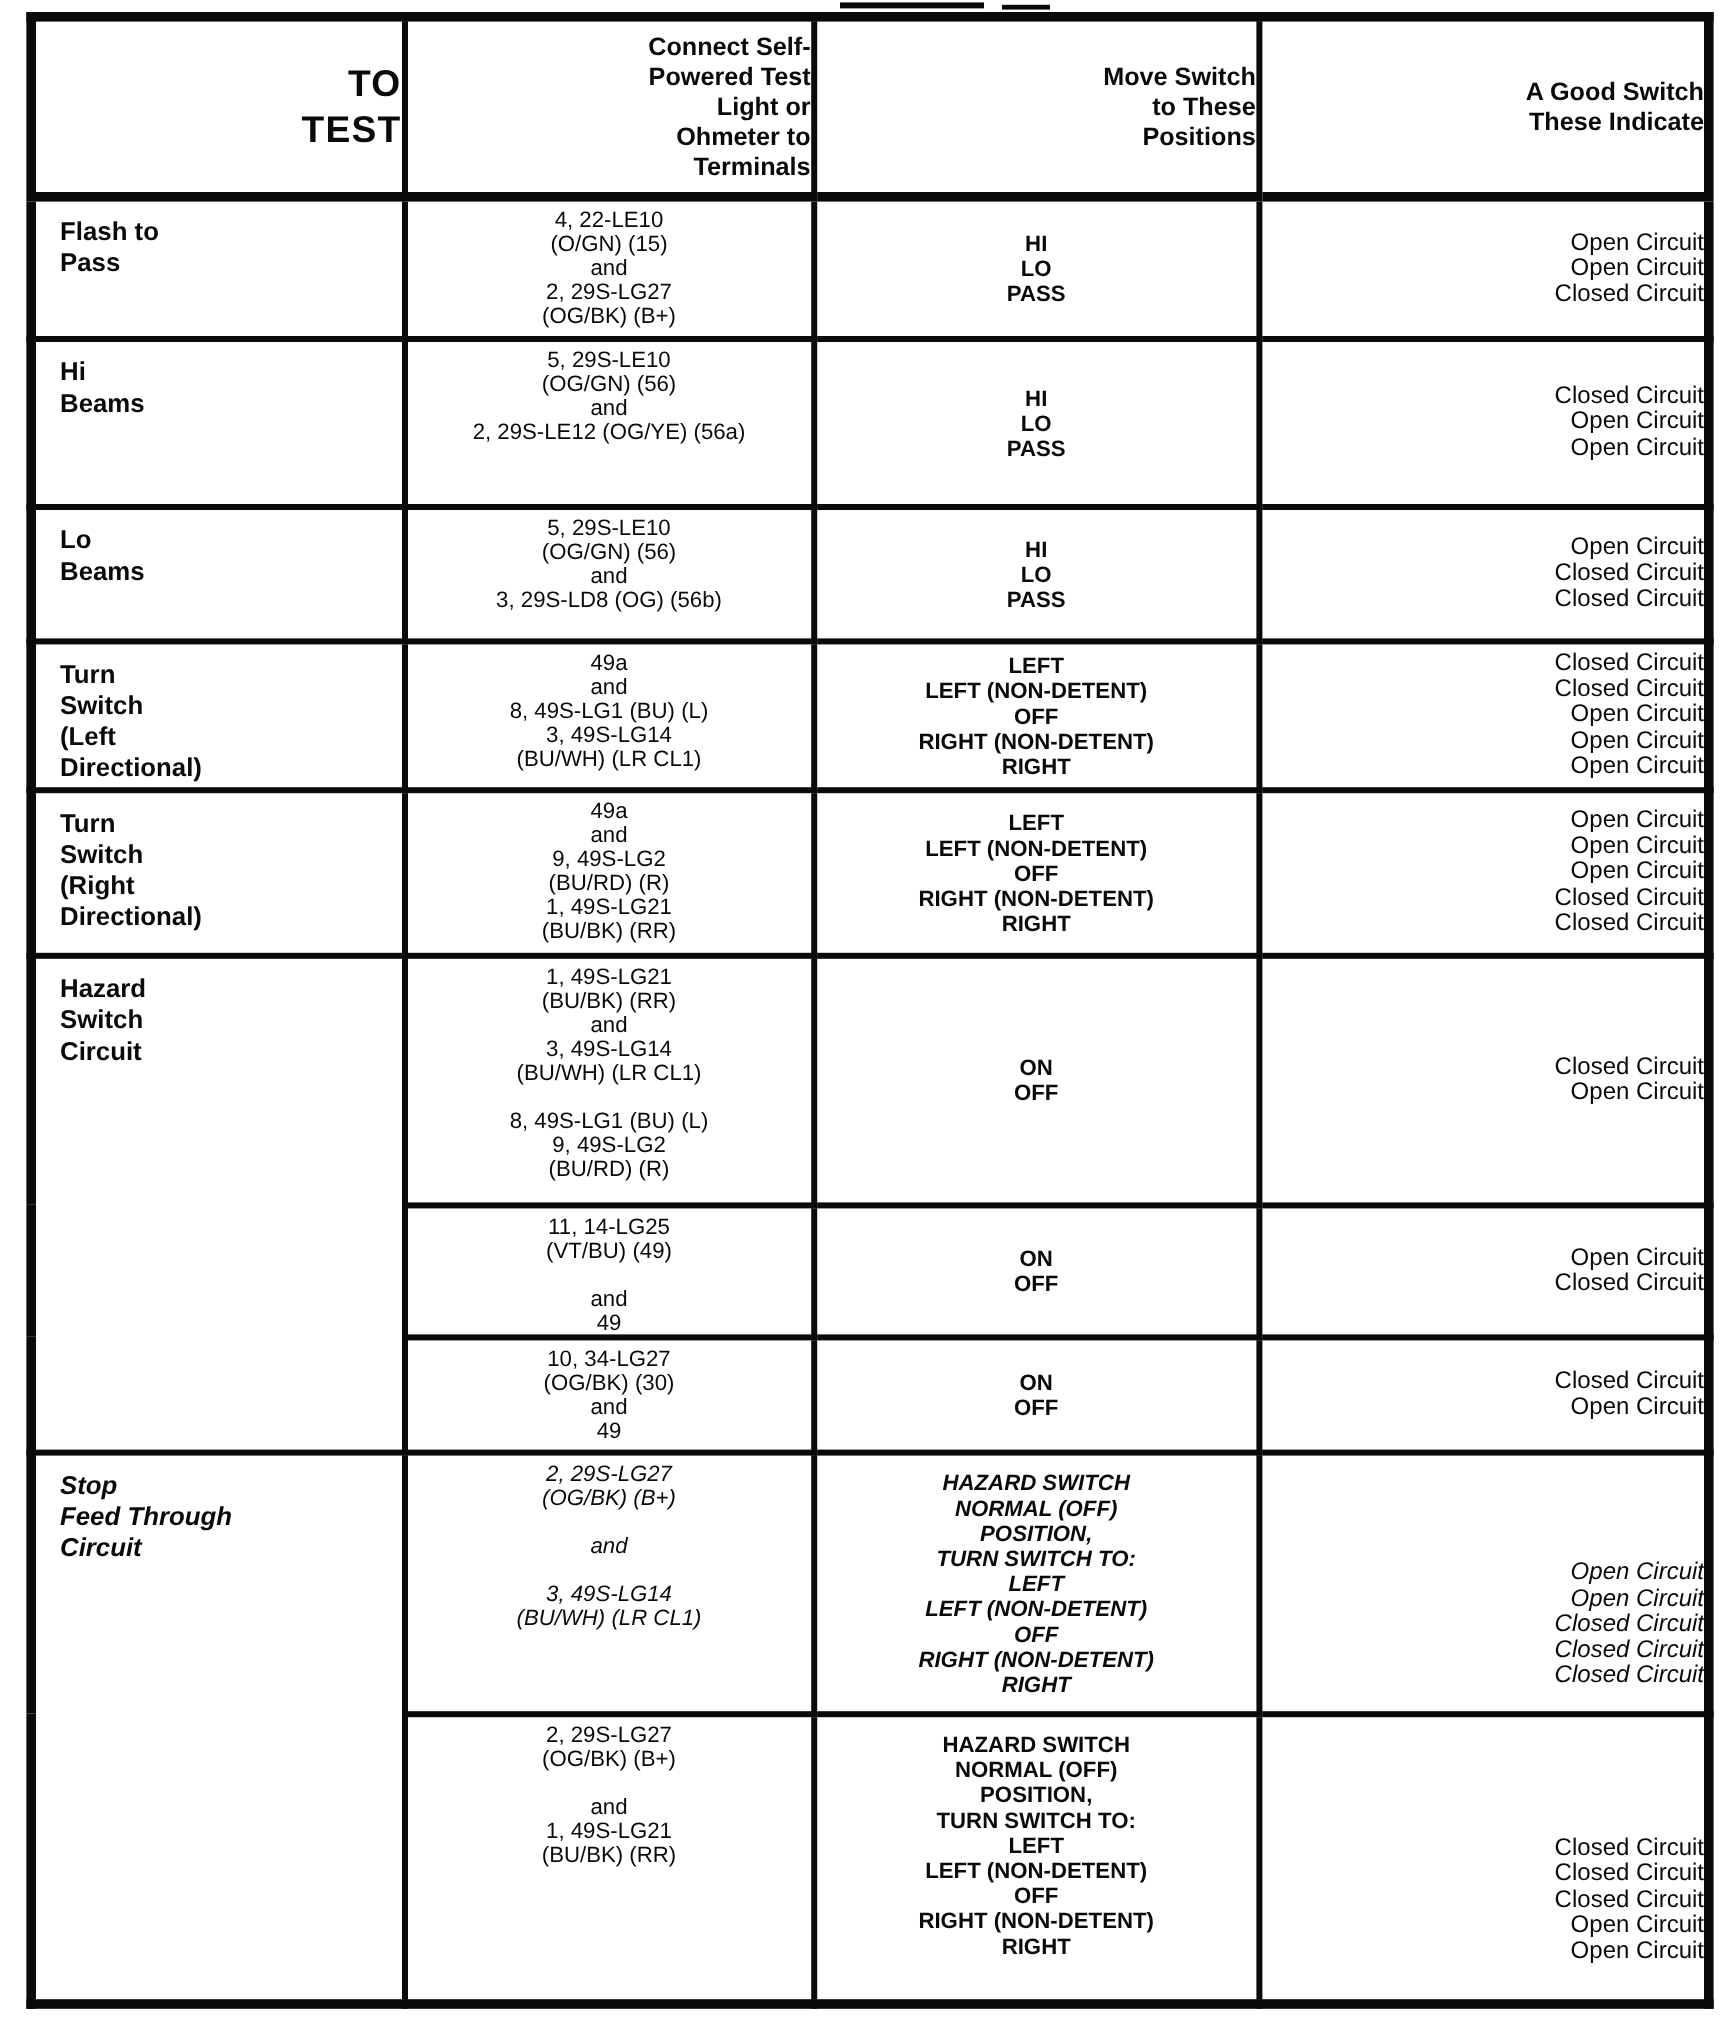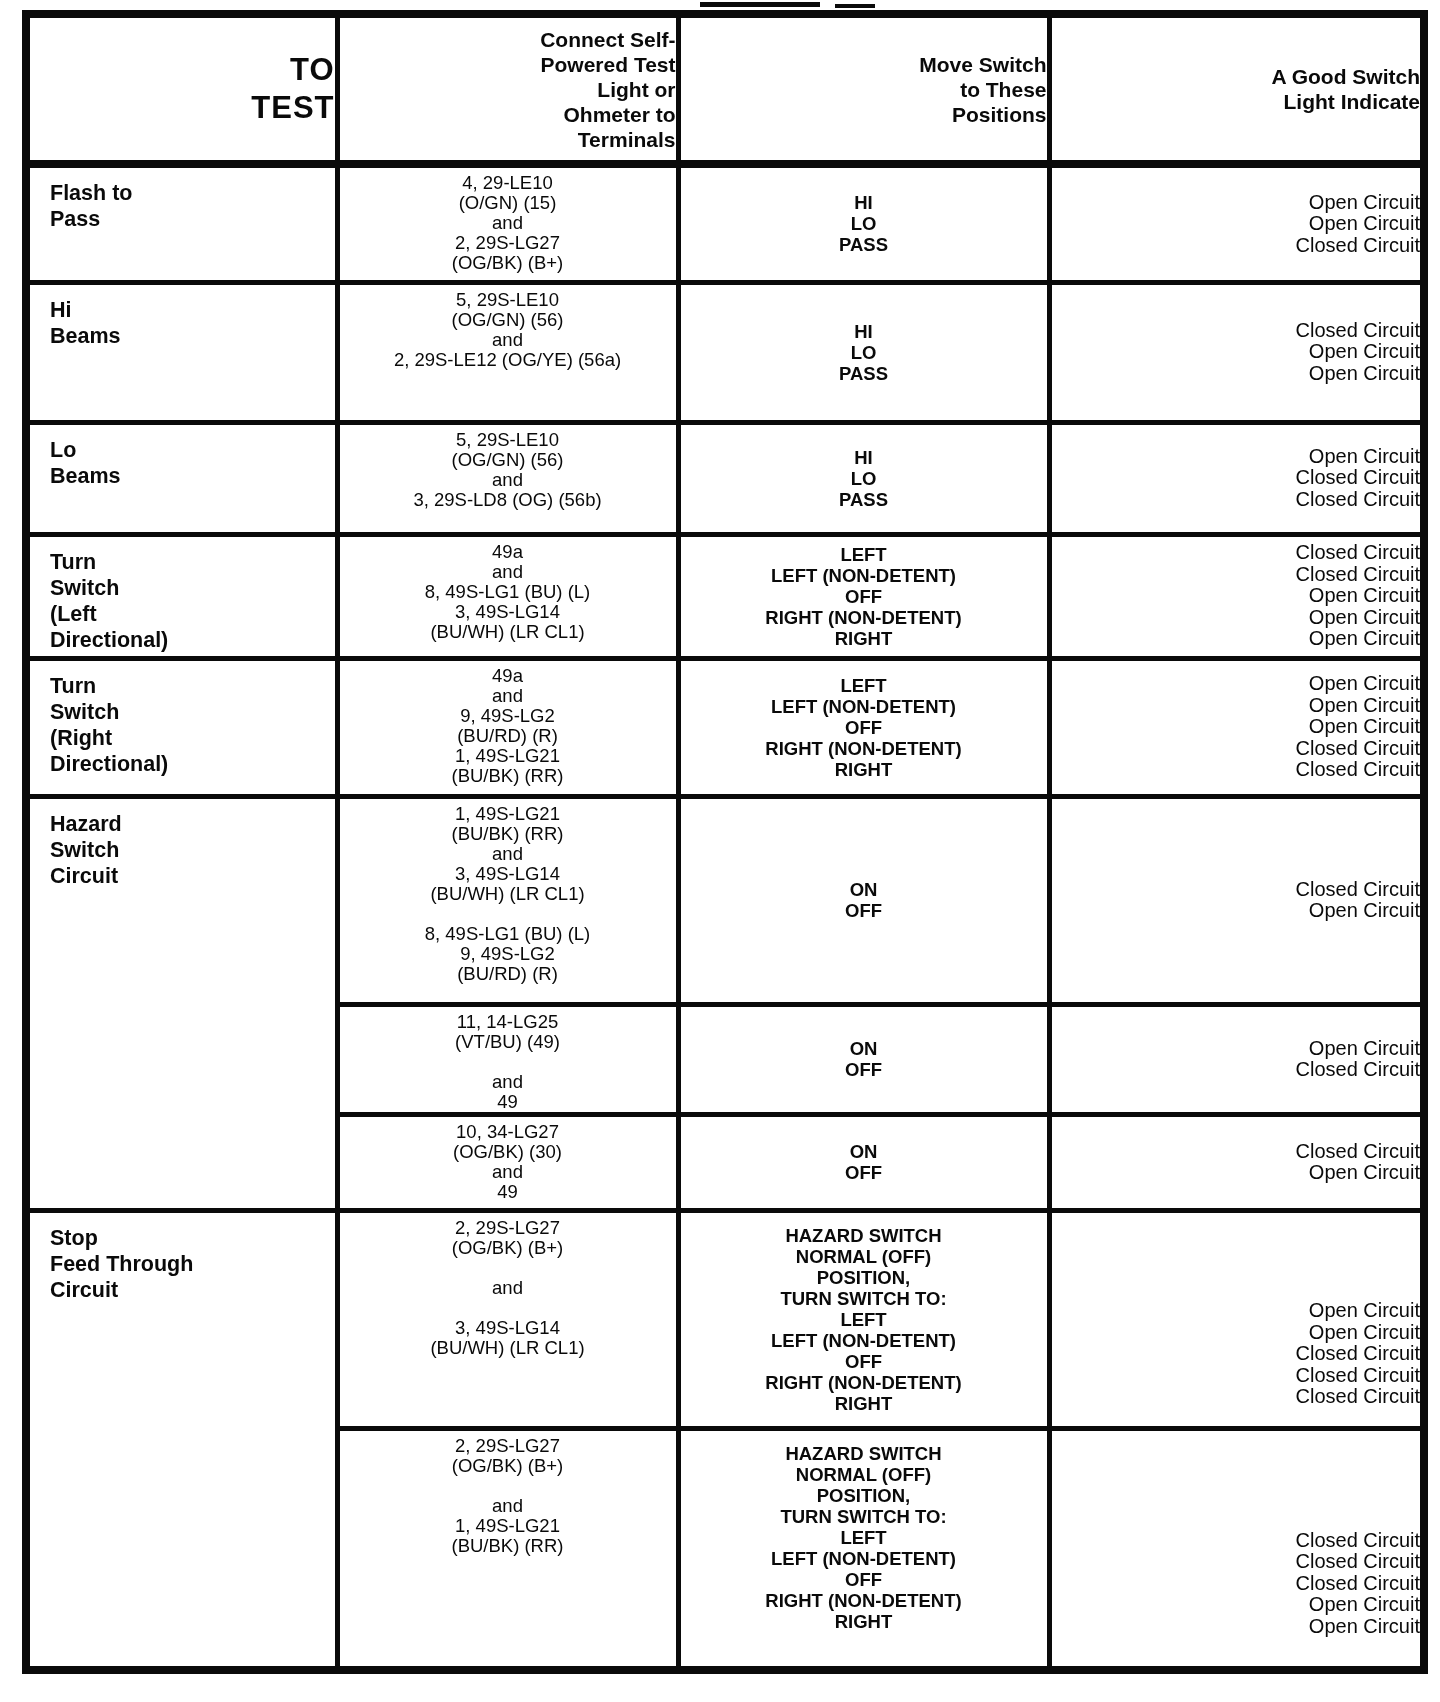--- a/index.html
+++ b/index.html
@@ -72,28 +72,28 @@
 TEST</th>
       <th>Connect Self-
 Powered Test
 Light or
 Ohmeter to
 Terminals</th>
       <th>Move Switch
 to These
 Positions</th>
       <th>A Good Switch
-Light Indicate</th>
+These Indicate</th>
     </tr>
   </thead>
   <tbody id="table-body">
       <tr style="height: 118px;">
         <td class="test" rowspan="1">Flash to
 Pass</td>
-        <td class="terminals">4, 29-LE10
+        <td class="terminals">4, 22-LE10
 (O/GN) (15)
 and
 2, 29S-LG27
 (OG/BK) (B+)</td>
         <td class="positions">HI
 LO
 PASS</td>
         <td class="indication">Open Circuit
 Open Circuit
 Closed Circuit</td>
@@ -201,21 +201,21 @@
       <tr class="subrow" style="height: 96px;">
         <td class="terminals">10, 34-LG27
 (OG/BK) (30)
 and
 49</td>
         <td class="positions">ON
 OFF</td>
         <td class="indication">Closed Circuit
 Open Circuit</td>
       </tr>
-      <tr style="height: 218px;">
+      <tr style="height: 218px; font-style: italic;">
         <td class="test" rowspan="2">Stop
 Feed Through
 Circuit</td>
         <td class="terminals">2, 29S-LG27
 (OG/BK) (B+)
 
 and
 
 3, 49S-LG14
 (BU/WH) (LR CL1)</td>

